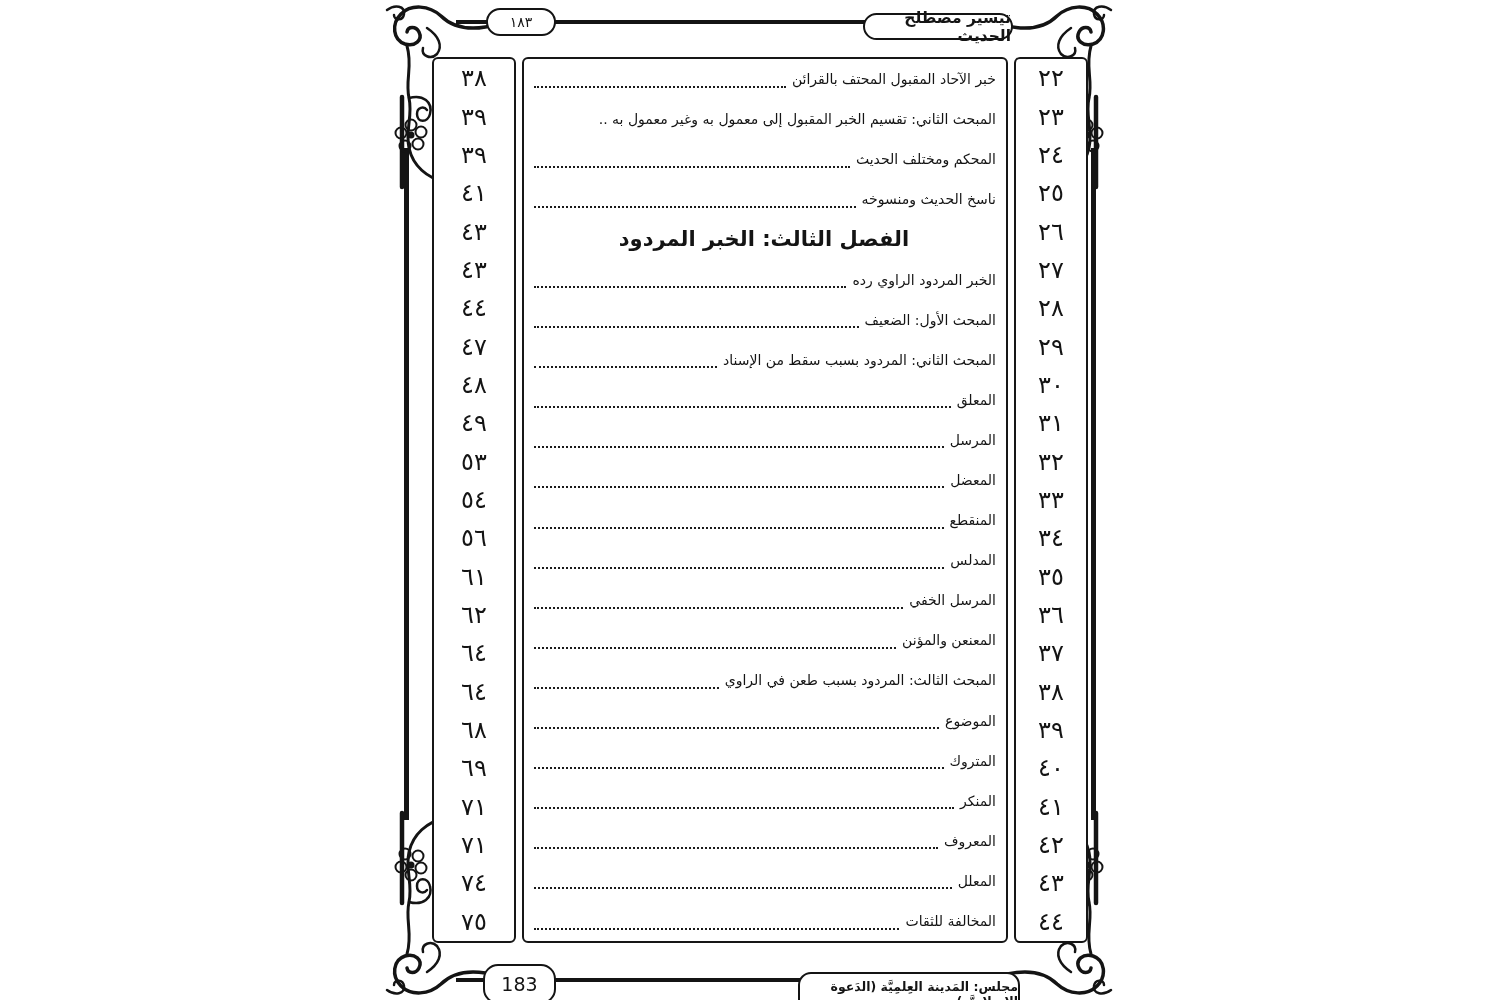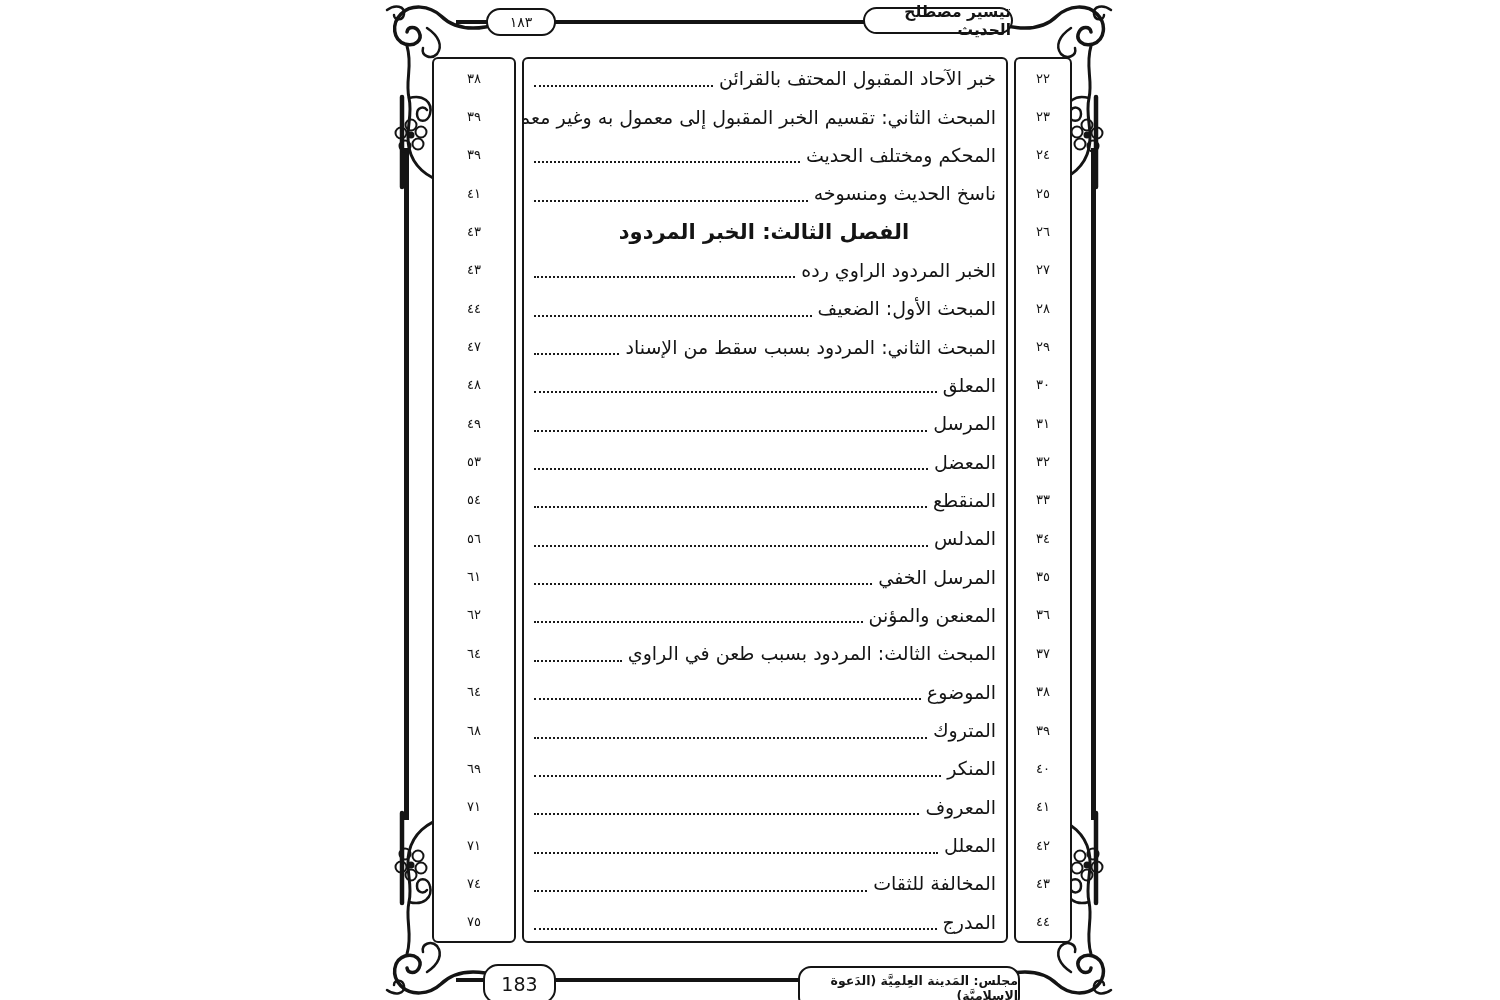--- a/index.html
+++ b/index.html
@@ -1,20 +1,20 @@
 <!DOCTYPE html>
 <html><head>
 <meta charset="utf-8">
 <style>
   html,body{margin:0;padding:0;background:#ffffff;}
   body{
     width:1500px;height:1000px;position:relative;overflow:hidden;
     font-family:"DejaVu Sans",sans-serif;color:#141414;
   }
-  .rtl{direction:rtl;}
+  .rtl{direction:rtl;margin-top:6px;}
   
   .vline{position:absolute;width:5px;background:#141414;top:148px;height:672px;}
   .vline.left{left:404px;}
   .vline.right{left:1091px;}
   .hline{position:absolute;height:4px;background:#141414;left:456px;width:546px;}
   .hline.top{top:20px;}
   .hline.bottom{top:978px;}
   .corner{position:absolute;width:120px;height:190px;}
   .corner.tl{left:383px;top:2px;}
   .corner.tr{left:995px;top:2px;transform:scaleX(-1);}
@@ -33,24 +33,24 @@
   .imprint{left:798px;top:966px;width:222px;height:44px;border-radius:13px;
     border-width:2px;font-weight:bold;font-size:12.5px;}
   
   .col{
     position:absolute;top:57px;height:886px;box-sizing:border-box;
     border:2px solid #161616;border-radius:6px;background:#fff;
     display:flex;flex-direction:column;z-index:2;
   }
   .col-pages{left:432px;width:84px;}
   .col-titles{left:522px;width:486px;}
-  .col-nums{left:1014px;width:58px;}
+  .col-nums{left:1014px;width:74px;}
   .cell{flex:1;display:flex;align-items:center;box-sizing:border-box;}
-  .num-cell,.page-cell{justify-content:center;font-size:13px;}
-  .title-cell{direction:rtl;padding:0 10px 0 8px;font-size:19px;overflow:hidden;}
+  .num-cell,.page-cell{justify-content:center;font-size:24px;}
+  .title-cell{direction:rtl;padding:0 10px 0 8px;font-size:14px;overflow:hidden;}
   .title-cell .t{white-space:nowrap;}
   .title-cell .dots{
     flex:1;height:15px;margin:0 6px 0 2px;
     border-bottom:2.6px dotted #1a1a1a;
   }
   .title-cell.heading{justify-content:center;font-weight:bold;font-size:21px;}
   svg .s{fill:none;stroke:#141414;stroke-linecap:round;}
 </style>
 </head>
 <body>
@@ -201,24 +201,20 @@
       <span class="dots"></span>
     </div>
     <div class="cell title-cell">
       <span class="t">المعلل</span>
       <span class="dots"></span>
     </div>
     <div class="cell title-cell">
       <span class="t">المخالفة للثقات</span>
       <span class="dots"></span>
     </div>
-    <div class="cell title-cell">
-      <span class="t">المدرج</span>
-      <span class="dots"></span>
-    </div>
   </div>
 <div class="col col-nums">
     <div class="cell num-cell">٢٢</div>
     <div class="cell num-cell">٢٣</div>
     <div class="cell num-cell">٢٤</div>
     <div class="cell num-cell">٢٥</div>
     <div class="cell num-cell">٢٦</div>
     <div class="cell num-cell">٢٧</div>
     <div class="cell num-cell">٢٨</div>
     <div class="cell num-cell">٢٩</div>

